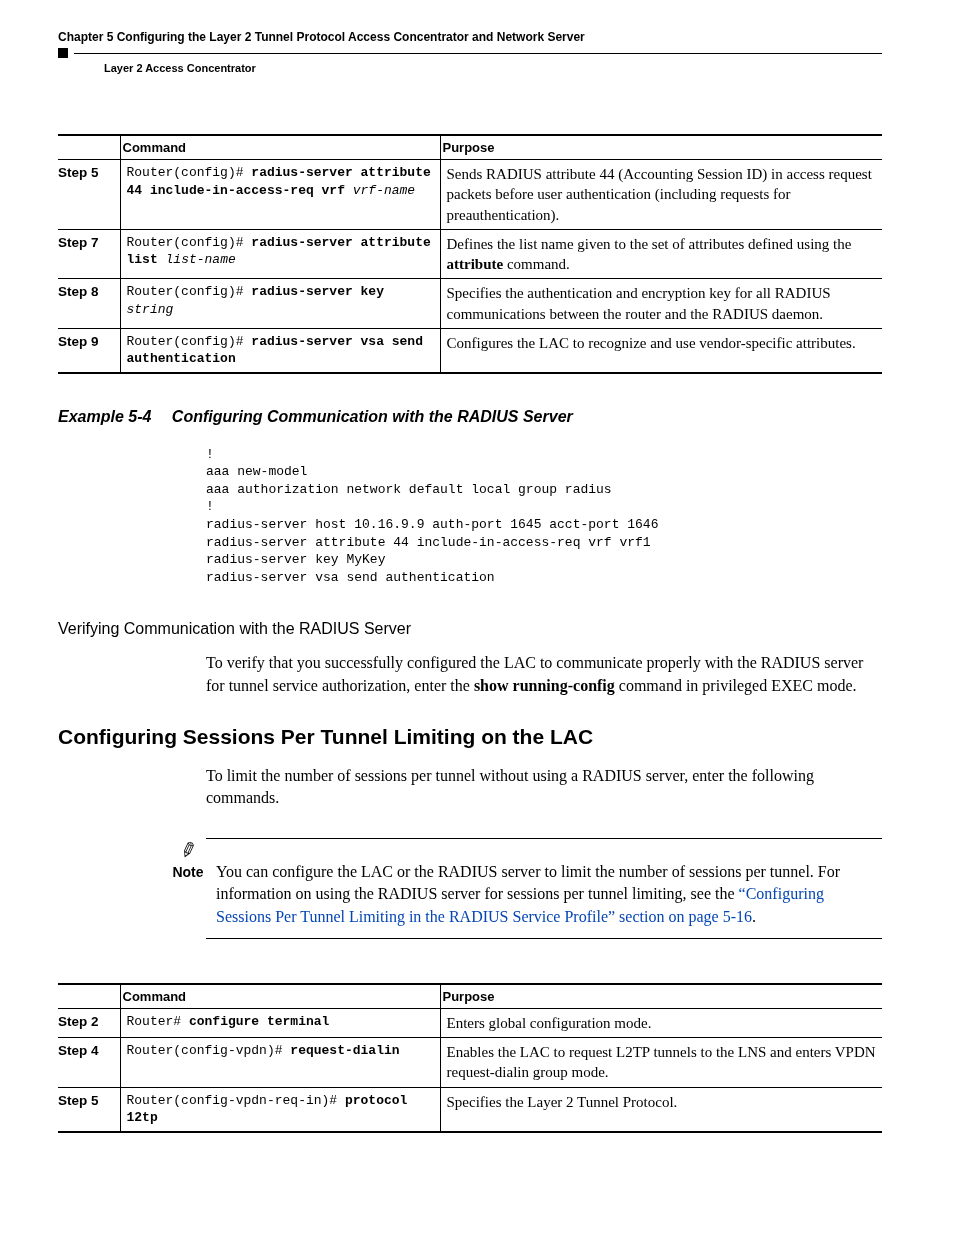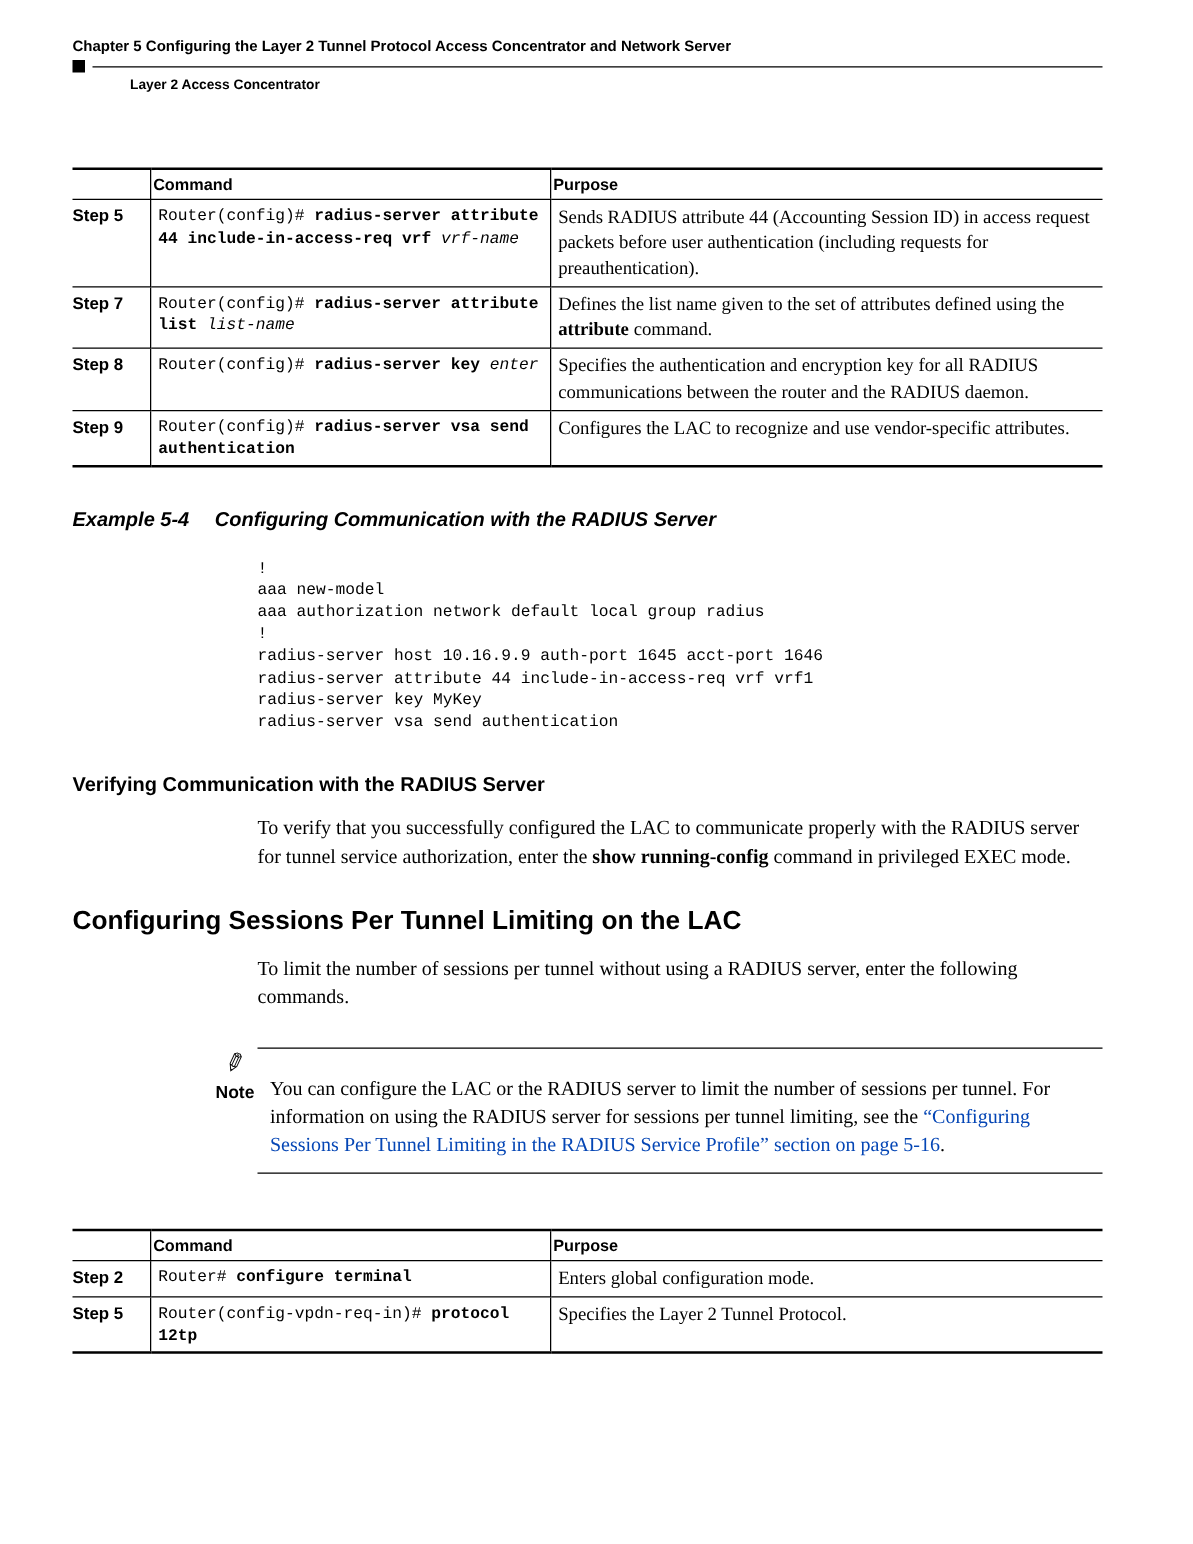--- a/index.html
+++ b/index.html
@@ -58,21 +58,21 @@
     line-height: 1.35;
   }
   table.cmd th.cmdhead { border-left: 1px solid #000; }
   table.cmd td.purposecell { border-left: 1px solid #000; }
   table.cmd th.purposehead { border-left: 1px solid #000; }
 
   .example-caption { font-family: Arial, Helvetica, sans-serif; font-weight: bold; font-style: italic; font-size: 16px; margin-bottom: 20px; }
   .example-caption .capnum { margin-right: 16px; }
   .codeblock { font-family: "Courier New", Courier, monospace; font-size: 13px; white-space: pre; margin-left: 148px; margin-bottom: 34px; line-height: 1.35; }
 
-  .h3 { font-family: Arial, Helvetica, sans-serif; font-weight: bold; font-size: 16px; margin-bottom: 14px; }
+  .h3 { font-family: Arial, Helvetica, sans-serif; font-weight: normal; font-size: 16px; margin-bottom: 14px; }
   .body-indent { margin-left: 148px; margin-bottom: 28px; line-height: 1.4; }
 
   .h2 { font-family: Arial, Helvetica, sans-serif; font-weight: bold; font-size: 21px; margin-bottom: 16px; }
 
   .note-block { display: flex; margin-left: 112px; margin-bottom: 44px; }
   .note-left { width: 36px; text-align: center; }
   .note-pen { font-size: 20px; transform: rotate(-20deg) scaleX(-1); display: inline-block; }
   .note-label { font-family: Arial, Helvetica, sans-serif; font-weight: bold; font-size: 14px; margin-top: 2px; }
   .note-body { flex: 1; border-top: 1px solid #000; border-bottom: 1px solid #000; padding: 22px 0 10px 10px; line-height: 1.4; }
   a.xref { color: #0546b5; text-decoration: none; }
@@ -108,21 +108,21 @@
         <td class="cmdcell">Router(config)# <b>radius-server attribute<br>44 include-in-access-req vrf</b> <i>vrf-name</i></td>
         <td class="purposecell">Sends RADIUS attribute 44 (Accounting Session ID) in access request packets before user authentication (including requests for preauthentication).</td>
       </tr>
       <tr>
         <td class="stepcell">Step 7</td>
         <td class="cmdcell">Router(config)# <b>radius-server attribute<br>list</b> <i>list-name</i></td>
         <td class="purposecell">Defines the list name given to the set of attributes defined using the <b>attribute</b> command.</td>
       </tr>
       <tr>
         <td class="stepcell">Step 8</td>
-        <td class="cmdcell">Router(config)# <b>radius-server key</b> <i>enter</i></td>
+        <td class="cmdcell">Router(config)# <b>radius-server key</b> <i>string</i></td>
         <td class="purposecell">Specifies the authentication and encryption key for all RADIUS communications between the router and the RADIUS daemon.</td>
       </tr>
       <tr>
         <td class="stepcell">Step 9</td>
         <td class="cmdcell">Router(config)# <b>radius-server vsa send<br>authentication</b></td>
         <td class="purposecell">Configures the LAC to recognize and use vendor-specific attributes.</td>
       </tr>
     </tbody>
 </table>
 
@@ -168,18 +168,23 @@
       <th class="purposehead">Purpose</th>
     </tr>
   </thead>
   <tbody id="t2body">
       <tr>
         <td class="stepcell">Step 2</td>
         <td class="cmdcell">Router# <b>configure terminal</b></td>
         <td class="purposecell">Enters global configuration mode.</td>
       </tr>
       <tr>
+        <td class="stepcell">Step 4</td>
+        <td class="cmdcell">Router(config-vpdn)# <b>request-dialin</b></td>
+        <td class="purposecell">Enables the LAC to request L2TP tunnels to the LNS and enters VPDN request-dialin group mode.</td>
+      </tr>
+      <tr>
         <td class="stepcell">Step 5</td>
         <td class="cmdcell">Router(config-vpdn-req-in)# <b>protocol 12tp</b></td>
         <td class="purposecell">Specifies the Layer 2 Tunnel Protocol.</td>
       </tr>
     </tbody>
 </table>
 
 </body></html>

